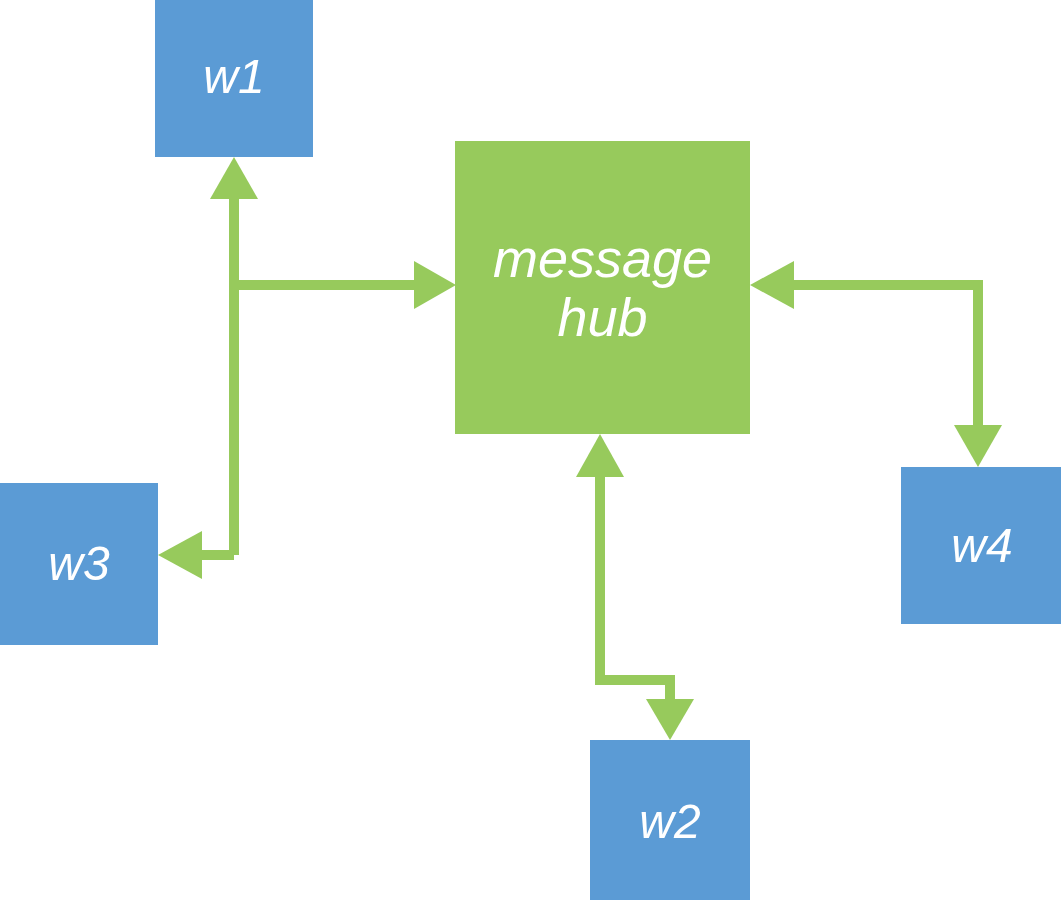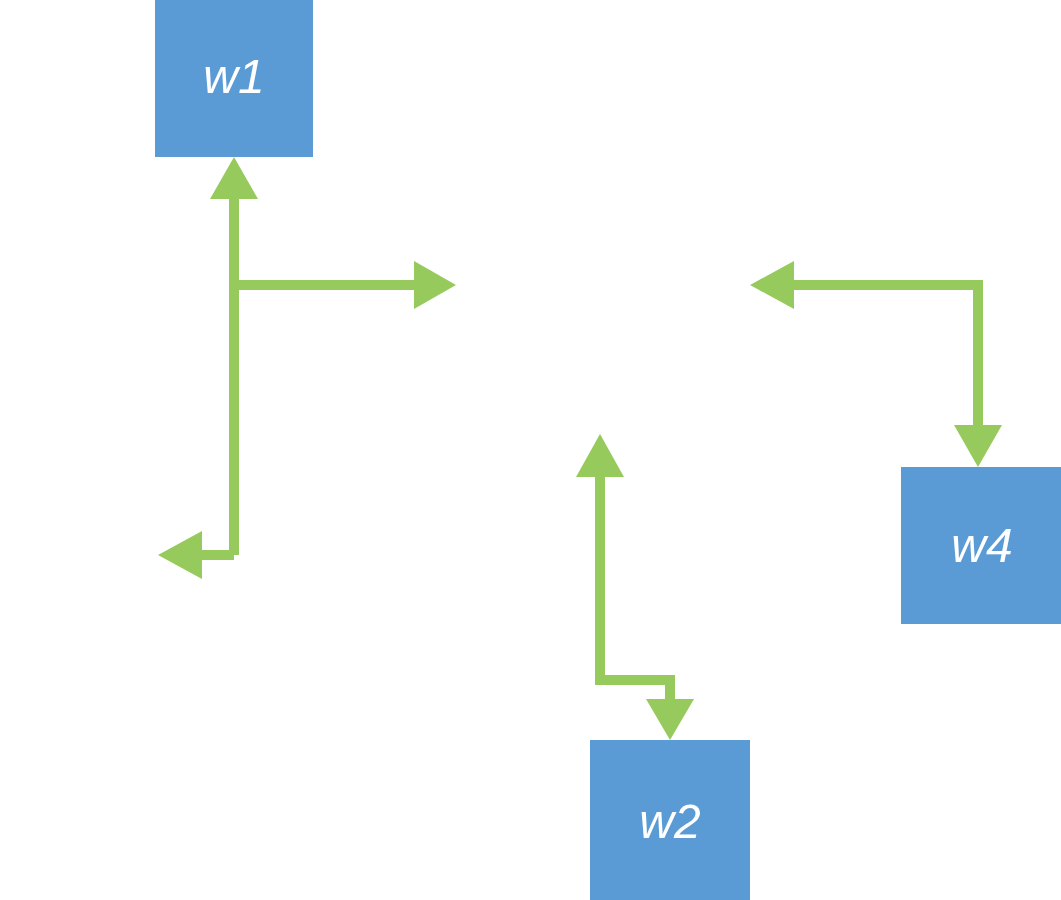--- a/index.html
+++ b/index.html
@@ -89,27 +89,34 @@
     </g>
 
     <g>
       <path d="M 600 474 L 600 680 L 670 680 L 670 702" stroke="#97ca5c" stroke-width="10" fill="none"></path>
       <polygon points="600,434 624,477 576,477" fill="#97ca5c"></polygon>
       <polygon points="670,740 694,699 646,699" fill="#97ca5c"></polygon>
     </g>
 
   </svg>
 
+  <div class="node node-hub" id="node-hub">
+    <span class="node-label">message
+hub</span>
+  </div>
 
   <div class="node node-worker" id="node-w1">
     <span class="node-label">w1</span>
   </div>
 
   <div class="node node-worker" id="node-w2">
     <span class="node-label">w2</span>
   </div>
 
+  <div class="node node-worker" id="node-w3">
+    <span class="node-label">w3</span>
+  </div>
 
   <div class="node node-worker" id="node-w4">
     <span class="node-label">w4</span>
   </div>
 
 </div>
 
 </body></html>

